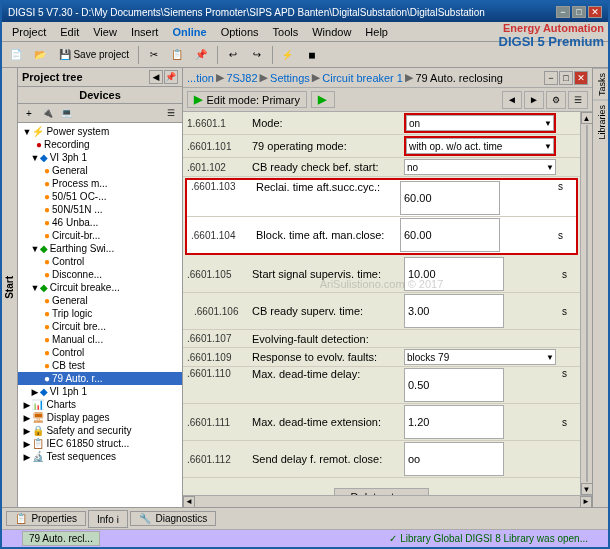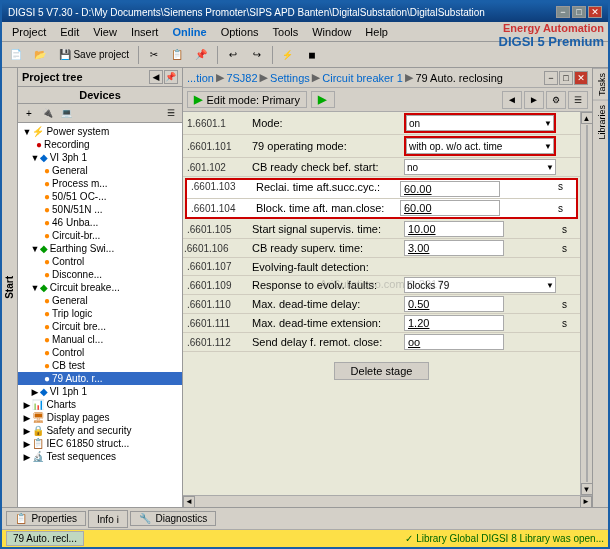--- a/index.html
+++ b/index.html
@@ -29,21 +29,21 @@
     .tree-content { flex: 1; overflow-y: auto; overflow-x: hidden; padding: 2px 0; }
     .tree-item { padding: 1px 0; cursor: pointer; white-space: nowrap; overflow: hidden; }
     .tree-item.selected { background: #316ac5; color: white; }
     .tree-item-inner { display: flex; align-items: center; padding-left: 4px; }
     .tree-expand { width: 10px; font-size: 9px; display: inline-flex; align-items: center; justify-content: center; }
     .content-toolbar-btn { background: #d4d0c8; border: 1px solid #aaa; padding: 1px 6px; font-size: 11px; cursor: pointer; display: flex; align-items: center; gap: 2px; }
 
     
     .form-content { flex: 1; background: #e8e4d8; overflow-y: auto; overflow-x: hidden; position: relative; }
 
-    .form-input { width: 100%; border: 1px solid #aaa; background: white; padding: 1px 3px; font-size: 11px; height: 16px; text-decoration: underline; }
+    .form-input { width: 100%; border: 1px solid #aaa; background: white; padding: 1px 3px; font-size: 11px; height: 34px; }
     .form-select { width: 100%; border: 1px solid #aaa; background: white; padding: 1px 2px; font-size: 10px; height: 16px; appearance: none; cursor: pointer; }
     .select-wrapper { position: relative; width: 100%; }
     .select-wrapper::after { content: '▼'; position: absolute; right: 2px; top: 50%; transform: translateY(-50%); font-size: 8px; pointer-events: none; }
     .status-item { padding: 1px 6px; border: 1px solid #999; background: #d4d0c8; font-size: 10px; cursor: pointer; display: flex; align-items: center; gap: 2px; flex: 1; justify-content: center; }
 
     
     .form-content::-webkit-scrollbar { width: 12px; }
     .form-content::-webkit-scrollbar-track { background: #d4d0c8; }
     .form-content::-webkit-scrollbar-thumb { background: #a0a0a0; border: 1px solid #888; }
 
@@ -426,21 +426,21 @@
           <div style="display:flex; align-items:center; min-height:18px; border-bottom:1px solid #d0ccbf;">
             <div style="width:65px; padding:1px 4px; color:#333; font-size:10px; flex-shrink:0;">.6601.105</div>
             <div style="flex:1; padding:1px 4px; font-size:11px;">Start signal supervis. time:</div>
             <div style="width:160px; padding:1px 4px; display:flex; align-items:center; gap:2px;">
               <input class="form-input" type="text" value="10.00" style="width: 100px;">
             </div>
             <div style="width:20px; padding:1px 2px; font-size:10px;">s</div>
           </div>
 
           <div style="display:flex; align-items:center; min-height:18px; border-bottom:1px solid #d0ccbf;">
-            <div style="width:65px; padding:1px 1px; color:#333; font-size:10px; flex-shrink:0;">.6601.106</div>
+            <div style="width:65px; padding:1px 11px; color:#333; font-size:10px; flex-shrink:0;">.6601.106</div>
             <div style="flex:1; padding:1px 4px; font-size:11px;">CB ready superv. time:</div>
             <div style="width:160px; padding:1px 4px; display:flex; align-items:center; gap:2px;">
               <input class="form-input" type="text" value="3.00" style="width: 100px;">
             </div>
             <div style="width:20px; padding:1px 2px; font-size:10px;">s</div>
           </div>
 
           <div style="display:flex; align-items:center; min-height:18px; border-bottom:1px solid #d0ccbf;">
             <div style="width:65px; padding:1px 4px; color:#333; font-size:10px; flex-shrink:0;">.6601.107</div>
             <div style="flex:1; padding:1px 4px; font-size:11px;">Evolving-fault detection:</div>
@@ -454,21 +454,21 @@
               <div class="select-wrapper">
                 <select class="form-select">
                   <option>blocks 79</option>
                   <option>resets 79</option>
                 </select>
               </div>
             </div>
             <div style="width:20px;"></div>
           </div>
 
-          <div style="display:flex; align-items:center; min-height:18px; border-bottom:1px solid #d0ccbf;">
+          <div style="display:flex; align-items:flex-start; min-height:18px; border-bottom:1px solid #d0ccbf;">
             <div style="width:65px; padding:1px 4px; color:#333; font-size:10px; flex-shrink:0;">.6601.110</div>
             <div style="flex:1; padding:1px 4px; font-size:11px;">Max. dead-time delay:</div>
             <div style="width:160px; padding:1px 4px; display:flex; align-items:center; gap:2px;">
               <input class="form-input" type="text" value="0.50" style="width: 100px;">
             </div>
             <div style="width:20px; padding:1px 2px; font-size:10px;">s</div>
           </div>
 
           <div style="display:flex; align-items:center; min-height:18px; border-bottom:1px solid #d0ccbf;">
             <div style="width:65px; padding:1px 4px; color:#333; font-size:10px; flex-shrink:0;">.6601.111</div>
@@ -521,19 +521,19 @@
     </button>
     <button class="status-item" style="font-size:10px; padding:1px 8px; border:1px solid #999; background:#d4d0c8; cursor:pointer; flex:none;">
       <span>Info ℹ</span>
     </button>
     <button class="status-item" style="font-size:10px; padding:1px 8px; border:1px solid #999; background:#d4d0c8; cursor:pointer; flex:none;">
       <span style="margin-right:2px;">🔧</span>
       <span>Diagnostics</span>
     </button>
   </div>
 
-  <div style="background:#fde047; border-top:1px solid #aaa; height:18px; display:flex; align-items:center; padding:0 4px; gap:4px;">
+  <div style="background:#c4b5fd; border-top:1px solid #aaa; height:18px; display:flex; align-items:center; padding:0 20px; gap:4px;">
     <div style="background:#c0d8c0; border:1px solid #aaa; padding:1px 6px; font-size:10px; cursor:pointer;">79 Auto. recl...</div>
     <div style="flex:1;"></div>
     <div style="font-size:10px; color:#006600;">✓ Library Global DIGSI 8 Library was open...</div>
   </div>
 
 </div>
 
 </body></html>

